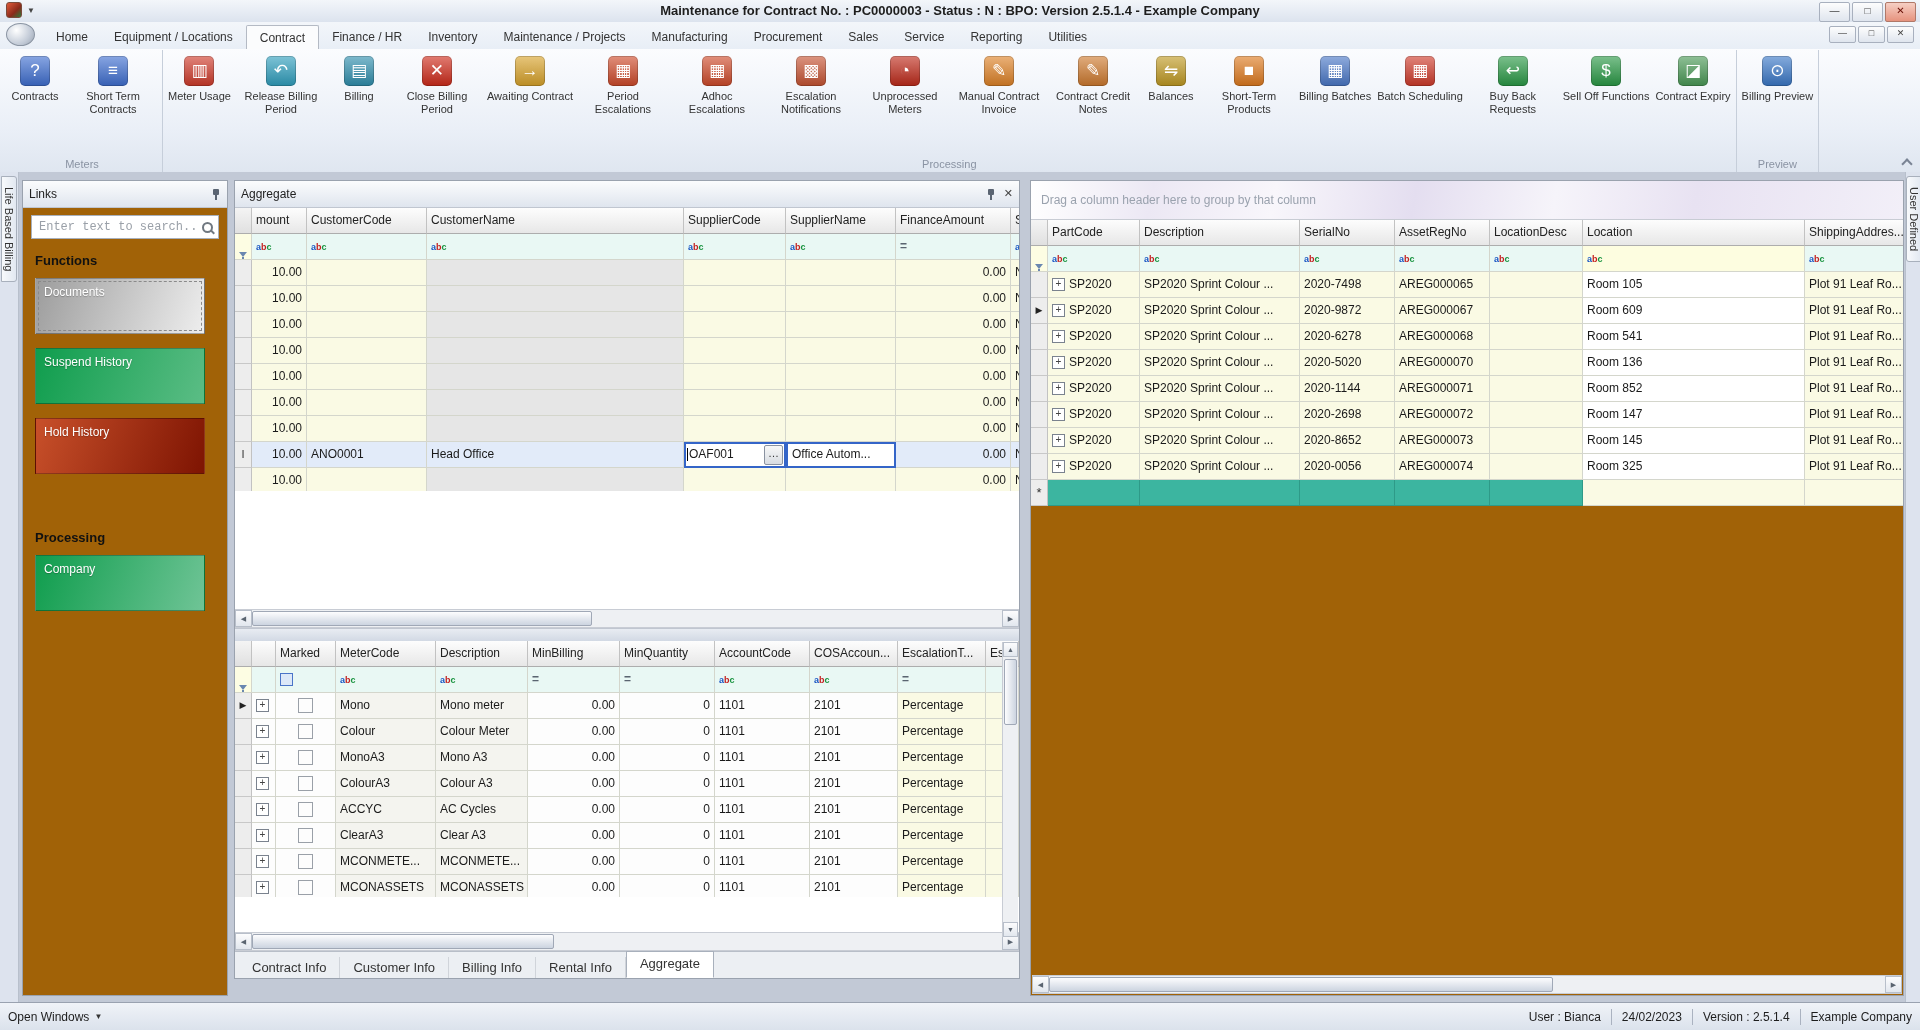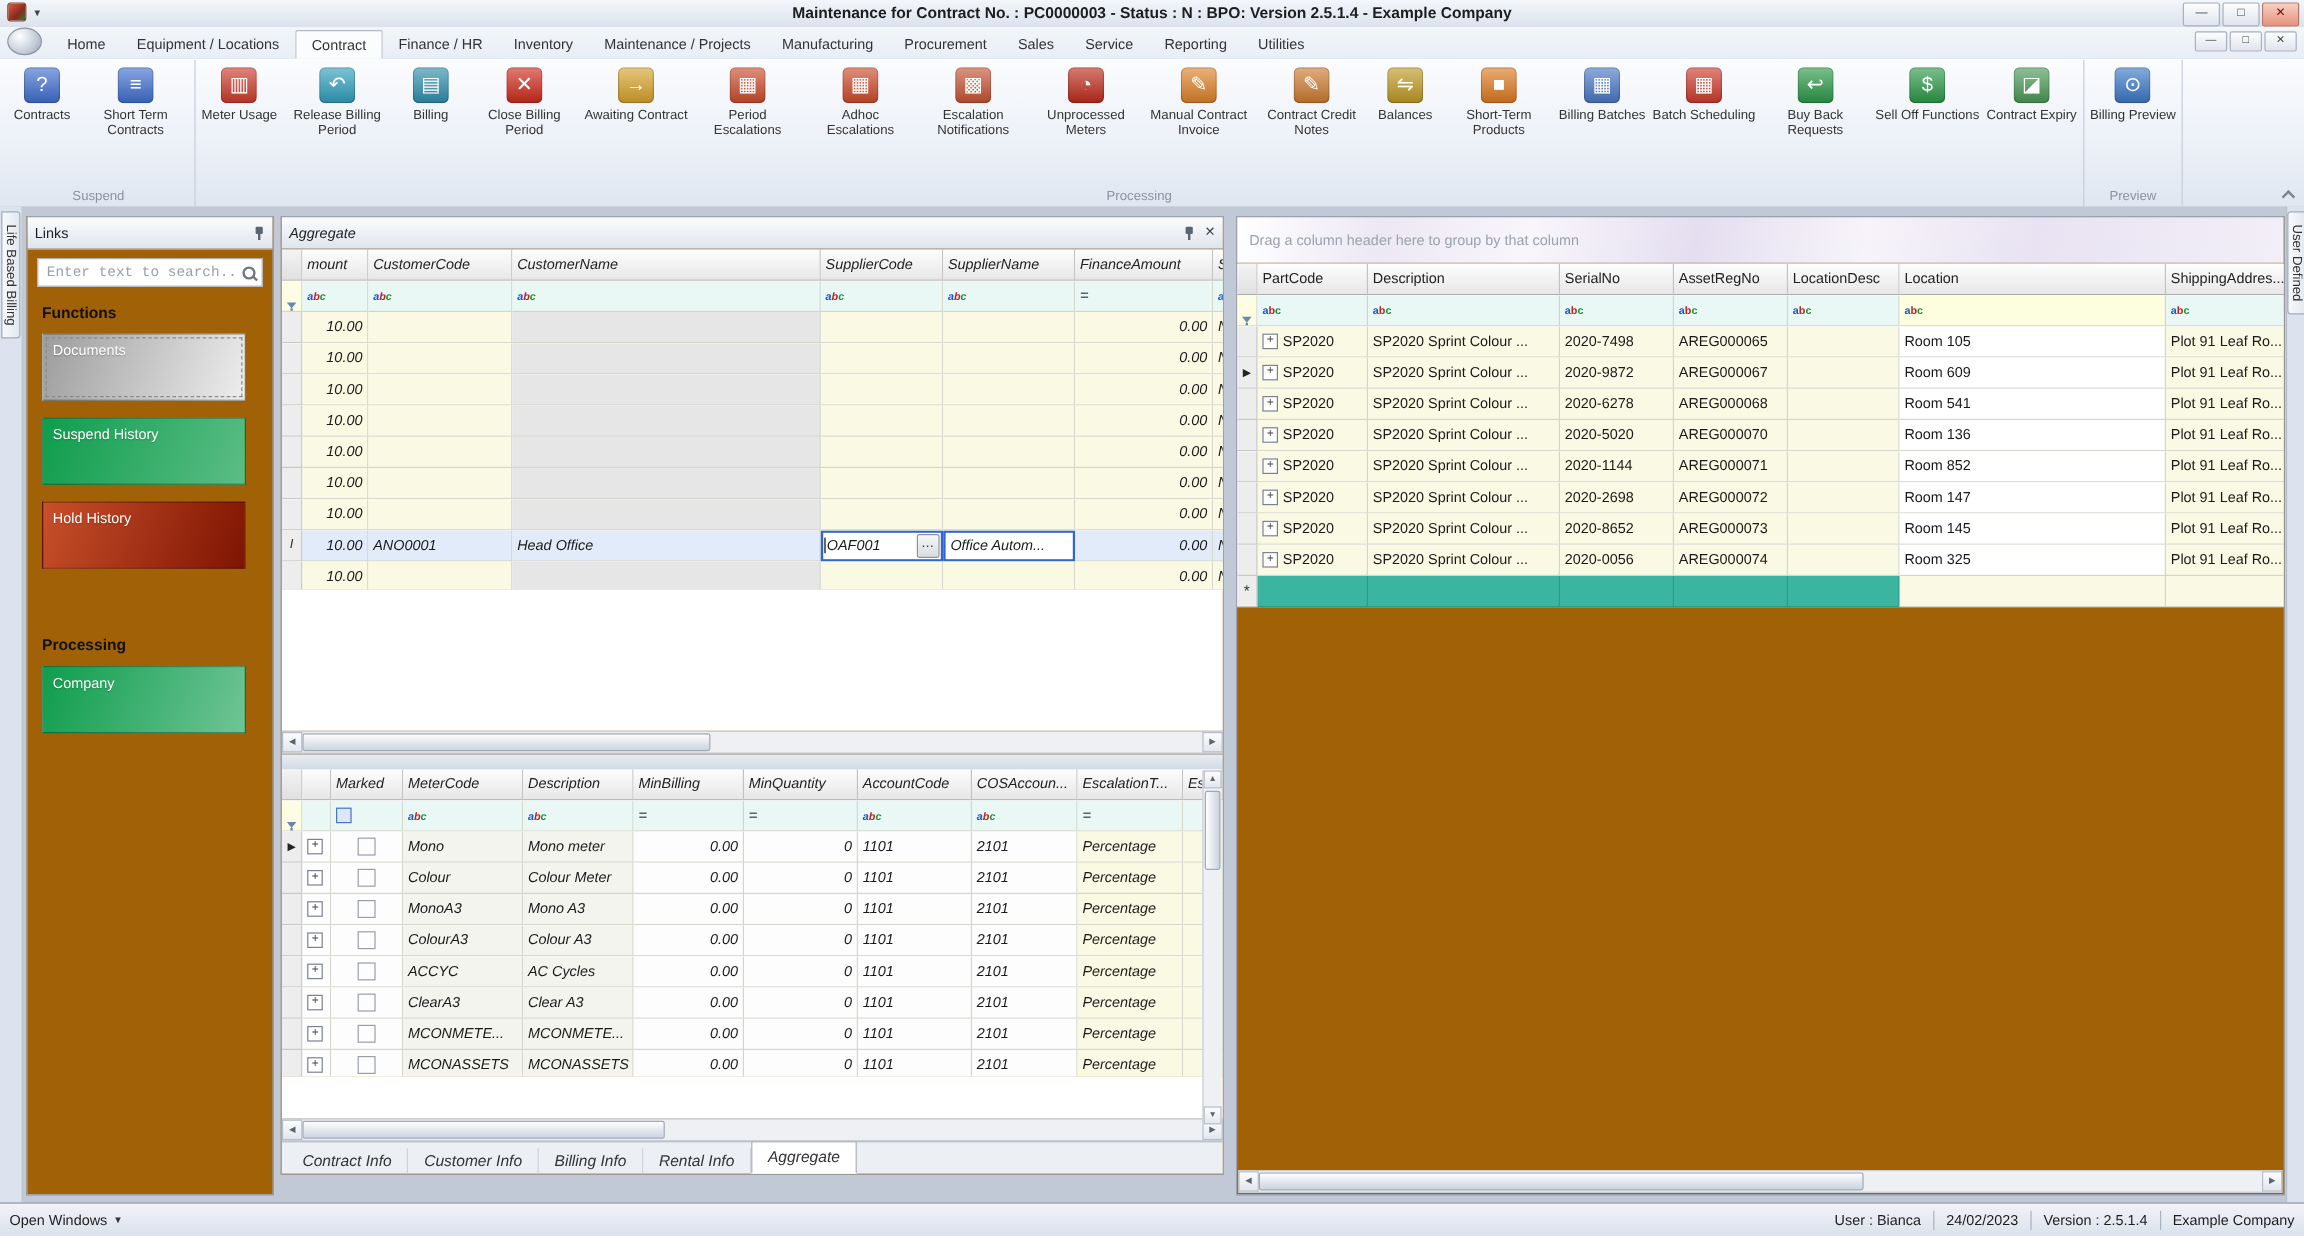--- a/index.html
+++ b/index.html
@@ -94,21 +94,21 @@
   .hscroll{height:17px;background:#eef0f3;border-top:1px solid #c8ccd4;border-bottom:1px solid #c8ccd4;display:flex;align-items:stretch;}
   .sarrow{width:17px;background:linear-gradient(#fcfcfd,#e2e7ee);border:1px solid #b8bfca;text-align:center;line-height:15px;font-size:7px;color:#5a6470;box-sizing:border-box;}
   .strack{flex:1;position:relative;}
   .sthumb{position:absolute;top:1px;bottom:1px;background:linear-gradient(#fdfdfe,#ccd4e0);border:1px solid #a0a8b6;border-radius:2px;}
   .vscroll{position:absolute;width:15px;background:#eef0f3;border-left:1px solid #c8ccd4;display:flex;flex-direction:column;}
   .vscroll .sarrow{width:auto;height:15px;line-height:13px;}
   .vtrack{flex:1;position:relative;}
   .vthumb{position:absolute;left:1px;right:1px;top:2px;height:64px;background:linear-gradient(90deg,#fdfdfe,#ccd4e0);border:1px solid #a0a8b6;border-radius:2px;}
 
   
-  .center{left:234px;top:8px;width:786px;height:799px;display:flex;flex-direction:column;font-style:italic;}
+  .center{left:234px;top:8px;width:786px;height:799px;display:flex;flex-direction:column;}
   .gridfill{background:#fff;}
   .splitter{height:12px;background:linear-gradient(#e8ecf2,#d2d9e4);border-top:1px solid #c0c6d0;}
   .tabstrip{height:26px;background:#eceff3;border-top:1px solid #b8bec8;display:flex;align-items:flex-end;padding-left:4px;}
   .btab{height:21px;line-height:21px;padding:0 13px;font-size:13px;color:#333;border-right:1px solid #d0d4da;}
   .btab.active{background:#fff;border:1px solid #a8b0bc;border-bottom:1px solid #fff;height:25px;line-height:23px;}
 
   
   .rightp{left:1030px;top:8px;width:874px;height:816px;}
   .groupdrop{height:38px;line-height:38px;padding-left:10px;color:#9aa2ae;font-size:12px;border-bottom:1px solid #c8ccd4;background:linear-gradient(100deg,#ffffff 0%,#ece8f4 14%,#f8f6fb 28%,#e4def0 44%,#f6f4fa 60%,#e8e2f2 76%,#f2eff8 100%);}
   .hscroll3{position:absolute;left:1px;right:1px;bottom:1px;}
@@ -167,21 +167,21 @@
           <div class="rgroup-buttons">
             <div class="rbtn">
               <div class="ric" style="background-color: rgb(63, 111, 209);">?</div>
               <div class="rlabel">Contracts</div>
             </div>
             <div class="rbtn">
               <div class="ric" style="background-color: rgb(63, 111, 209);">≡</div>
               <div class="rlabel">Short Term Contracts</div>
             </div>
           </div>
-          <div class="rgroup-label">Suspend</div>
+          <div class="rgroup-label">Meters</div>
         </div>
         <div class="rgroup">
           <div class="rgroup-buttons">
             <div class="rbtn">
               <div class="ric" style="background-color: rgb(207, 58, 42);">▥</div>
               <div class="rlabel">Meter Usage</div>
             </div>
             <div class="rbtn">
               <div class="ric" style="background-color: rgb(47, 159, 190);">↶</div>
               <div class="rlabel">Release Billing Period</div>

